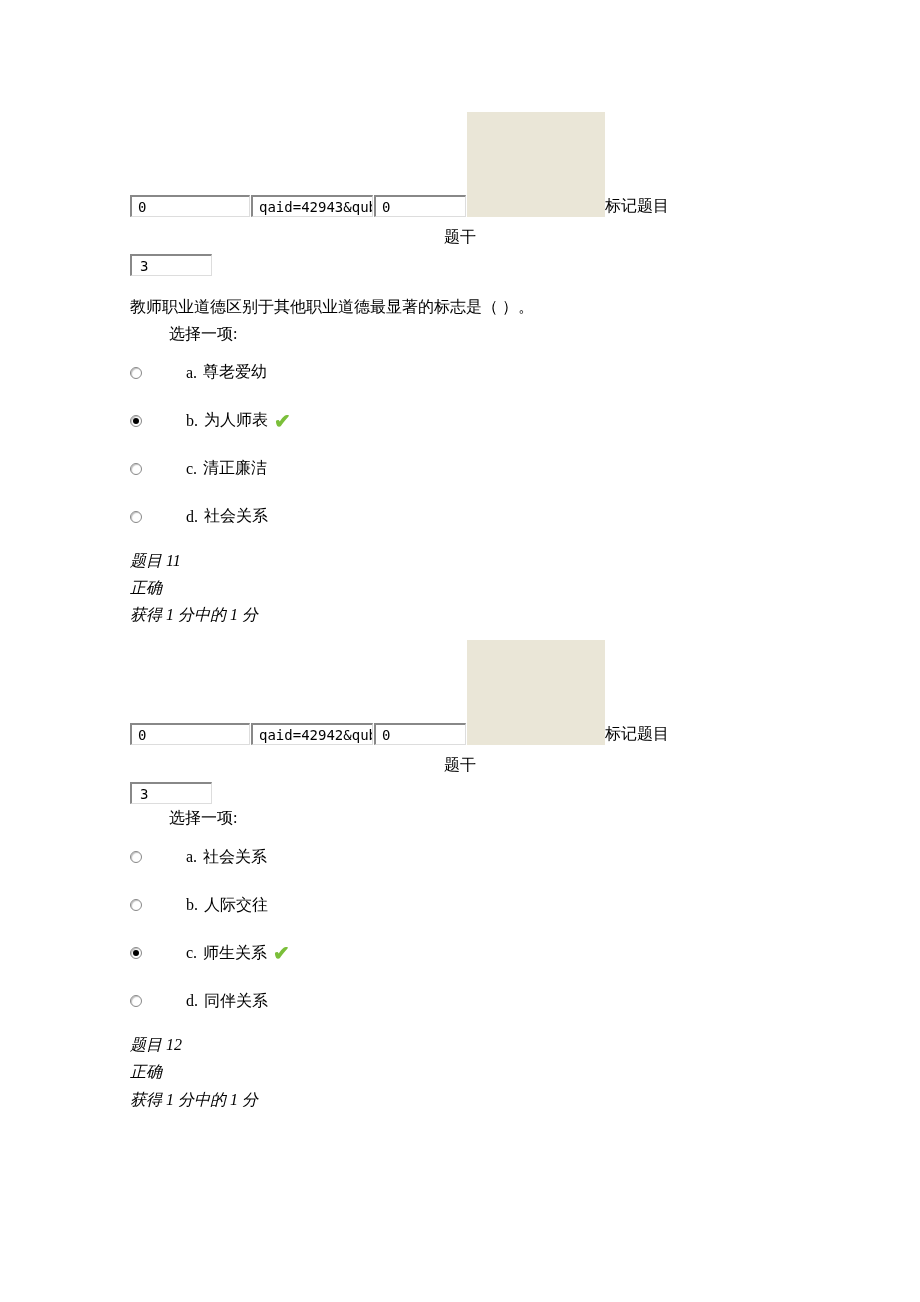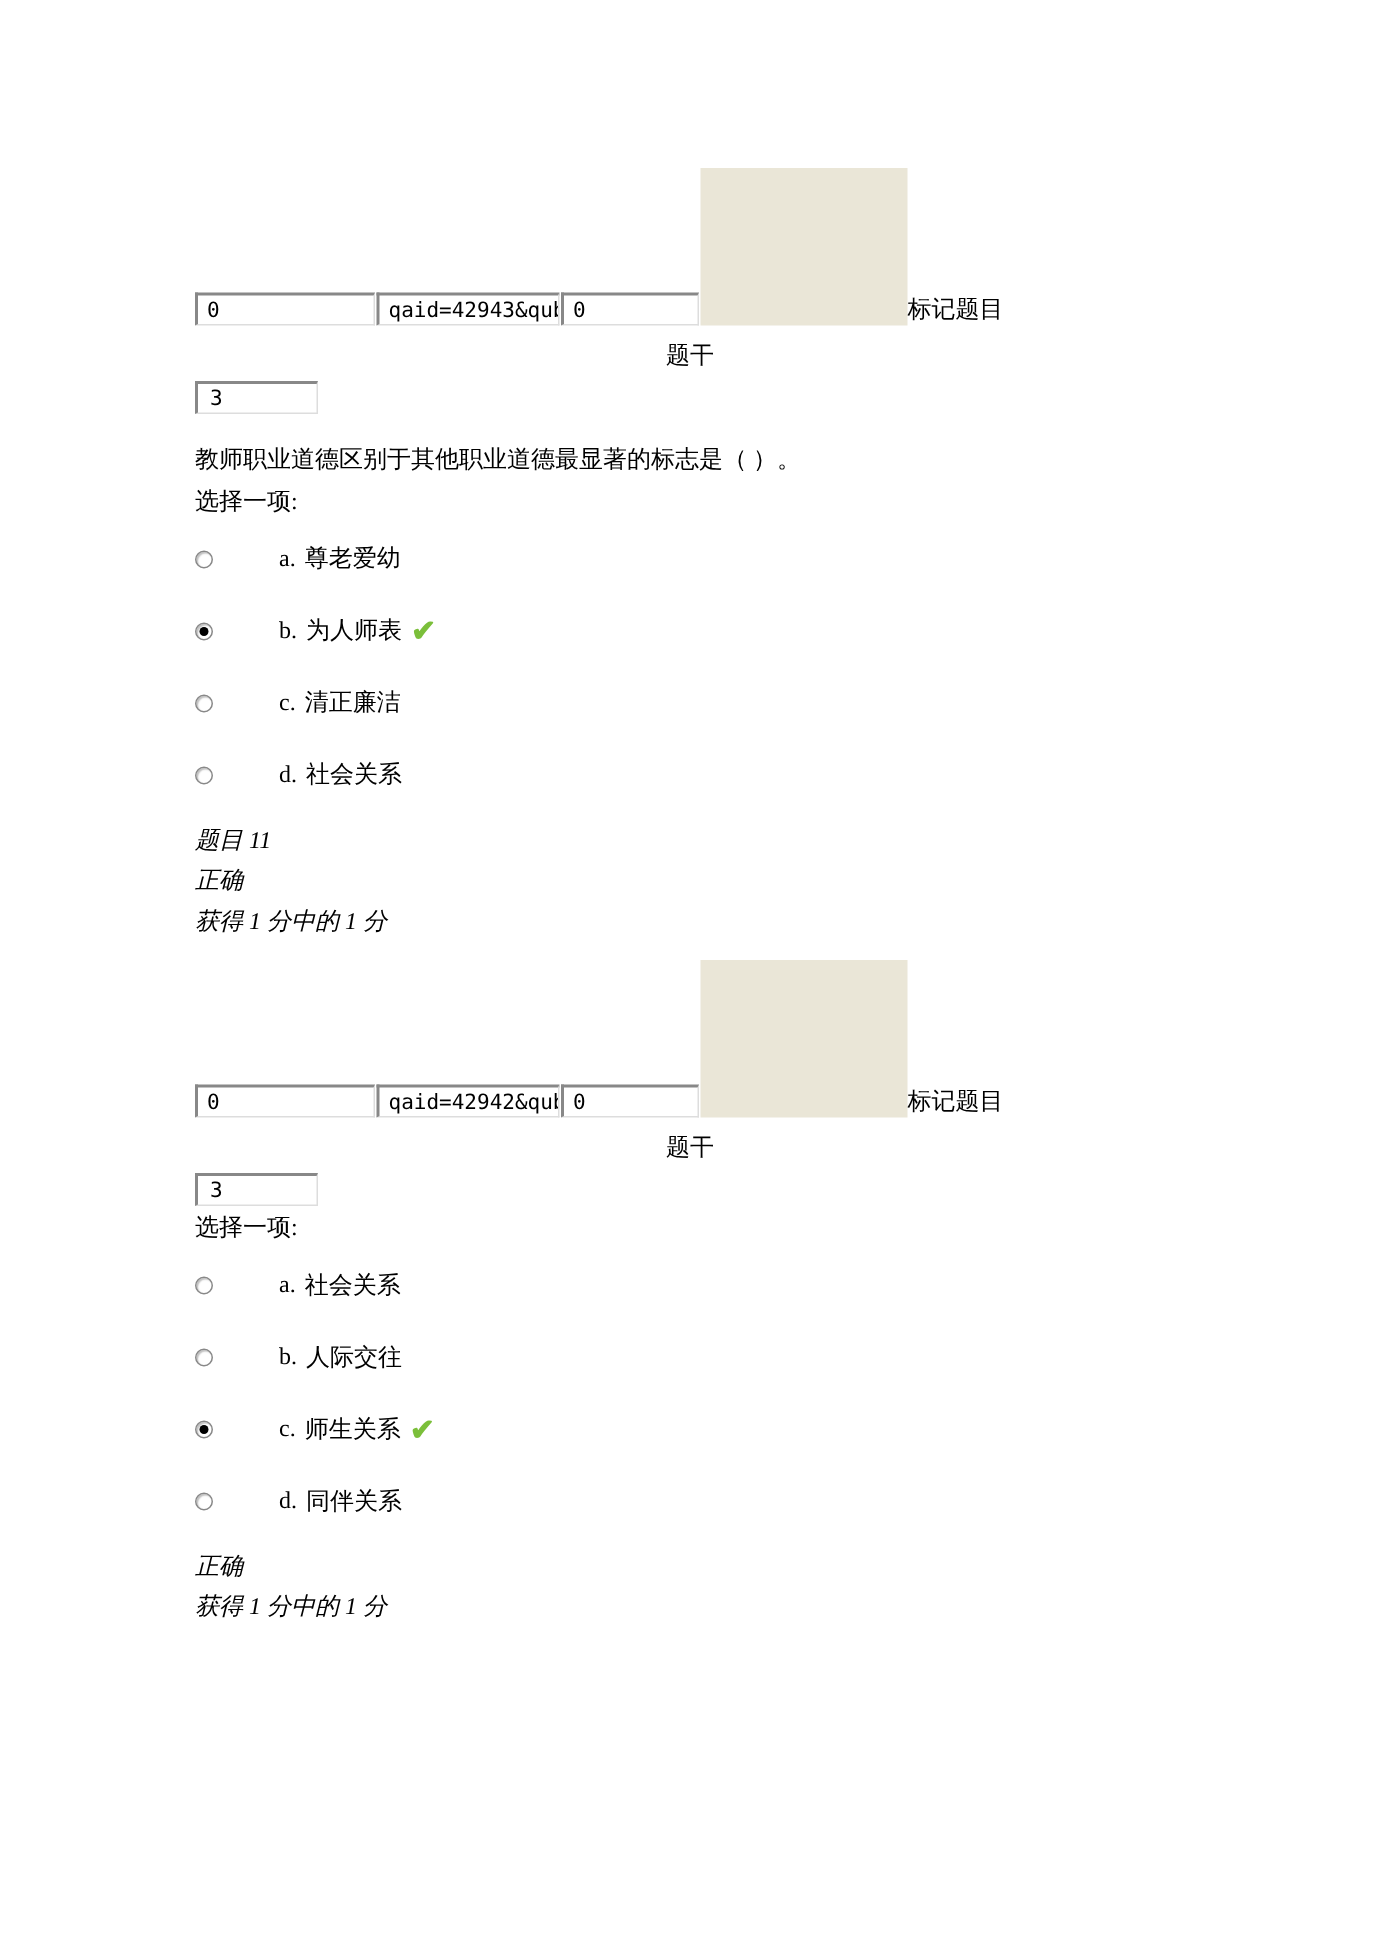--- a/index.html
+++ b/index.html
@@ -53,21 +53,21 @@
     border-bottom: 1px solid #ddd;
     border-right: 1px solid #ddd;
     padding: 3px 8px;
     width: 82px;
     height: 22px;
     margin-top: 6px;
     display: flex;
     align-items: center;
   }
   .question-text { margin-top: 18px; line-height: 1.6; }
-  .choose-label { margin-top: 4px; }
+  .choose-label { margin-top: 4px; margin-left: 39px; }
   .options { margin-top: 4px; }
   .option-row {
     display: flex;
     align-items: center;
     min-height: 48px;
   }
   .radio {
     width: 12px;
     height: 12px;
     border: 1px solid #888;
@@ -176,17 +176,18 @@
       <span class="check-icon">✔</span>
     </div>
     <div class="option-row">
       <span class="radio"></span>
       <span class="opt-letter">d.</span>
       <span>同伴关系</span>
     </div>
   </div>
 
   <div class="summary">
+    <div>题目 12</div>
     <div>正确</div>
     <div>获得 1 分中的 1 分</div>
   </div>
 
 </div>
 
 </body></html>

